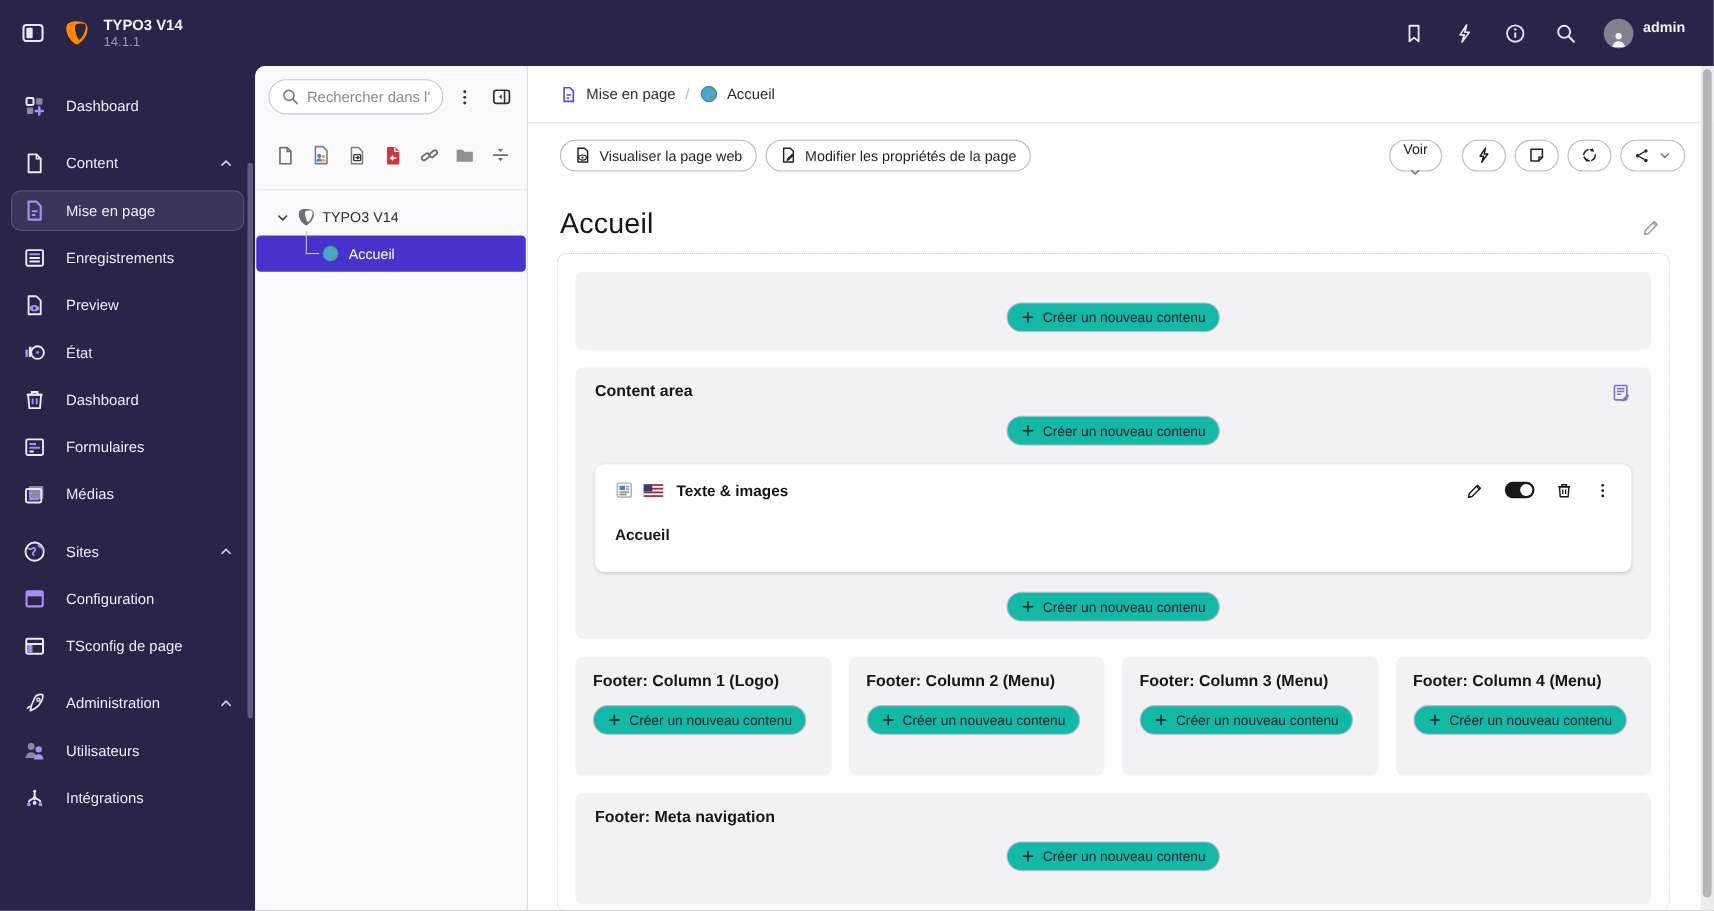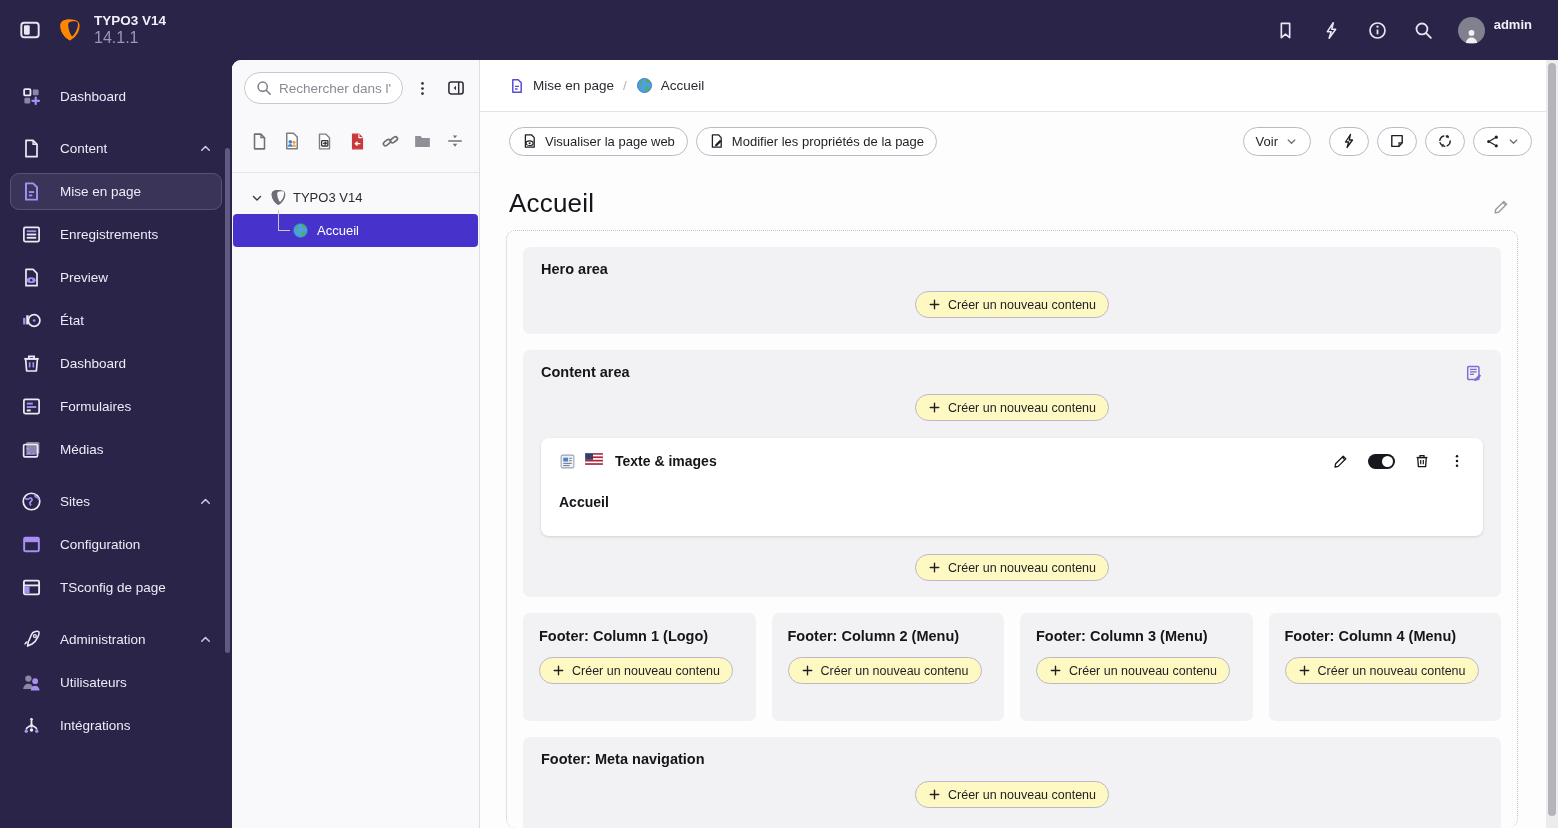--- a/index.html
+++ b/index.html
@@ -6,21 +6,21 @@
   html,body { width:1558px; height:828px; overflow:hidden; }
   body { font-family:"Liberation Sans", sans-serif; background:#2a2448; display:flex; flex-direction:column; }
   svg.ic { display:block; flex:none; }
 
   
   .topbar { height:60px; flex:none; display:flex; align-items:center; color:#f1effa; }
   .tb-toggle { width:44px; height:44px; margin-left:8px; display:flex; align-items:center; justify-content:center; color:#e8e5f4; cursor:pointer; border-radius:6px; }
   .tb-brand { display:flex; align-items:center; gap:12px; margin-left:6px; }
   .t3-logo { color:#ff8700; }
   .tb-title { font-size:13.5px; font-weight:700; line-height:1.25; }
-  .tb-version { font-size:16px; font-weight:400; color:#9c96b8; }
+  .tb-version { font-size:12px; font-weight:400; color:#9c96b8; }
   .tb-right { margin-left:auto; display:flex; align-items:center; gap:10px; padding-right:20px; }
   .tb-btn { width:36px; height:36px; display:flex; align-items:center; justify-content:center; color:#e8e5f4; cursor:pointer; border-radius:6px; }
   .tb-user { display:flex; align-items:flex-start; gap:9px; cursor:pointer; padding:4px 6px; }
   .avatar { width:27px; height:27px; border-radius:50%; background:#80808f; display:flex; align-items:flex-end; justify-content:center; overflow:hidden; }
   .tb-username { font-size:13px; font-weight:700; }
 
   
   .shell { flex:1; display:flex; min-height:0; }
 
   
@@ -60,38 +60,38 @@
   .crumbbar { height:52px; flex:none; display:flex; align-items:center; gap:9px; padding:0 40px 0 29px; border-bottom:1px solid #e3e3e7; background:#fff; font-size:13.5px; color:#2b2b33; }
   .crumb { display:flex; align-items:center; gap:8px; cursor:pointer; }
   .crumb-sep { color:#b2b2ba; }
   .crumb-doc { color:#5b4bd4; }
 
   .docheader { height:58px; flex:none; display:flex; align-items:center; padding:0 26px 0 29px; gap:8px; }
   .pill { display:inline-flex; align-items:center; gap:7px; height:29px; padding:0 12px; background:#fff; border:1px solid #b9b9c6; border-radius:15px; font-size:13px; color:#1f1f26; cursor:pointer; white-space:nowrap; }
   .pill .pic { color:#1f1f26; }
   .dh-right { margin-left:auto; display:flex; align-items:center; gap:8px; }
   .pill.iconly { padding:0 11px; }
-  .gap-l { margin-right:10px; }
+  .gap-l { margin-right:10px;flex-direction:column; }
 
   .titlerow { display:flex; align-items:flex-start; padding:18px 48px 0 29px; }
   .pagetitle { font-size:26px; font-weight:400; color:#15151a; letter-spacing:.2px; }
   .title-edit { margin-left:auto; margin-top:10px; color:#9a9aa3; cursor:pointer; }
 
   .gridzone { flex:1; margin:11px 40px 0 26px; border:1px dotted #c3c3cc; border-radius:9px; border-bottom:none; padding:16px; display:flex; flex-direction:column; gap:16px; min-height:0; }
   .sect { background:#f2f2f4; border-radius:7px; padding:14px 18px 16px; }
   .sect-title { font-size:14.5px; font-weight:700; color:#15151a; }
   .sect-head { display:flex; align-items:flex-start; }
   .sect-editall { margin-left:auto; color:#7b6fd6; cursor:pointer; }
   .center { display:flex; justify-content:center; }
-  .btn-new { display:inline-flex; align-items:center; gap:7px; height:27px; padding:0 12px; background:#fef9c3; border:1px solid #b9b9c6; border-radius:14px; font-size:12.5px; color:#1f1f26; cursor:pointer; white-space:nowrap; }
+  .btn-new { display:inline-flex; align-items:center; gap:7px; height:27px; padding:0 12px; background:#14b8a6; border:1px solid #b9b9c6; border-radius:14px; font-size:12.5px; color:#1f1f26; cursor:pointer; white-space:nowrap; }
   .mt12 { margin-top:12px; }
   .mt14 { margin-top:14px; }
 
   .ce-card { margin-top:17px; background:#fff; border-radius:8px; box-shadow:0 1px 3px rgba(0,0,0,.14); padding:15px 18px 26px; }
-  .ce-head { display:flex; align-items:flex-start; gap:9px; }
+  .ce-head { display:flex; align-items:center; gap:9px; }
   .ce-title { font-size:14px; font-weight:700; color:#15151a; margin-left:3px; }
   .ce-actions { margin-left:auto; display:flex; align-items:center; gap:19px; color:#17171d; }
   .ce-actions > * { cursor:pointer; }
   .toggle { width:27px; height:15px; background:#17171d; border-radius:8px; position:relative; }
   .toggle::after { content:""; position:absolute; right:2px; top:2px; width:11px; height:11px; border-radius:50%; background:#fff; }
   .ce-header-text { margin-top:24px; font-size:14px; font-weight:700; color:#15151a; }
 
   .footrow { display:grid; grid-template-columns:repeat(4,1fr); gap:16px; }
   .footcol { background:#f2f2f4; border-radius:7px; padding:14px 16px 18px; min-height:108px; }
   .footcol .sect-title { line-height:1.25; }
@@ -640,21 +640,20 @@
       <div class="titlerow">
         <h1 class="pagetitle">Accueil</h1>
         <svg class="ic title-edit" width="17" height="17">
             <use href="#i-pencil"></use>
           </svg>
       </div>
 
       <div class="gridzone">
 
         <div class="sect">
-          <div class="sect-title">Hero area</div>
           <div class="center mt14">
             <button class="btn-new">
               <svg class="ic" width="13" height="13">
                   <use href="#i-plus"></use>
                 </svg>
               <span>Créer un nouveau contenu</span>
             </button>
           </div>
         </div>
 

